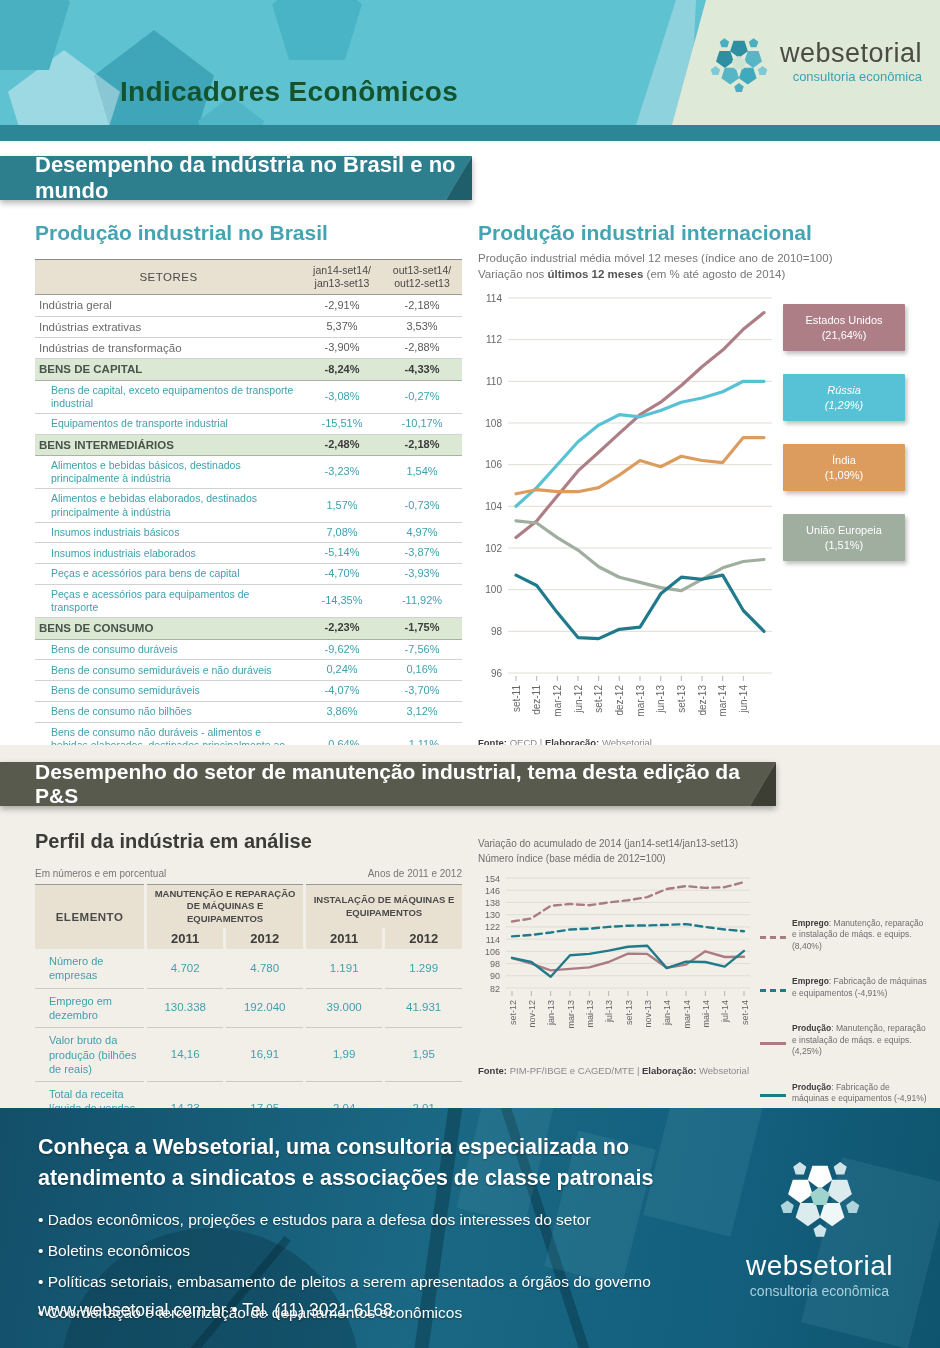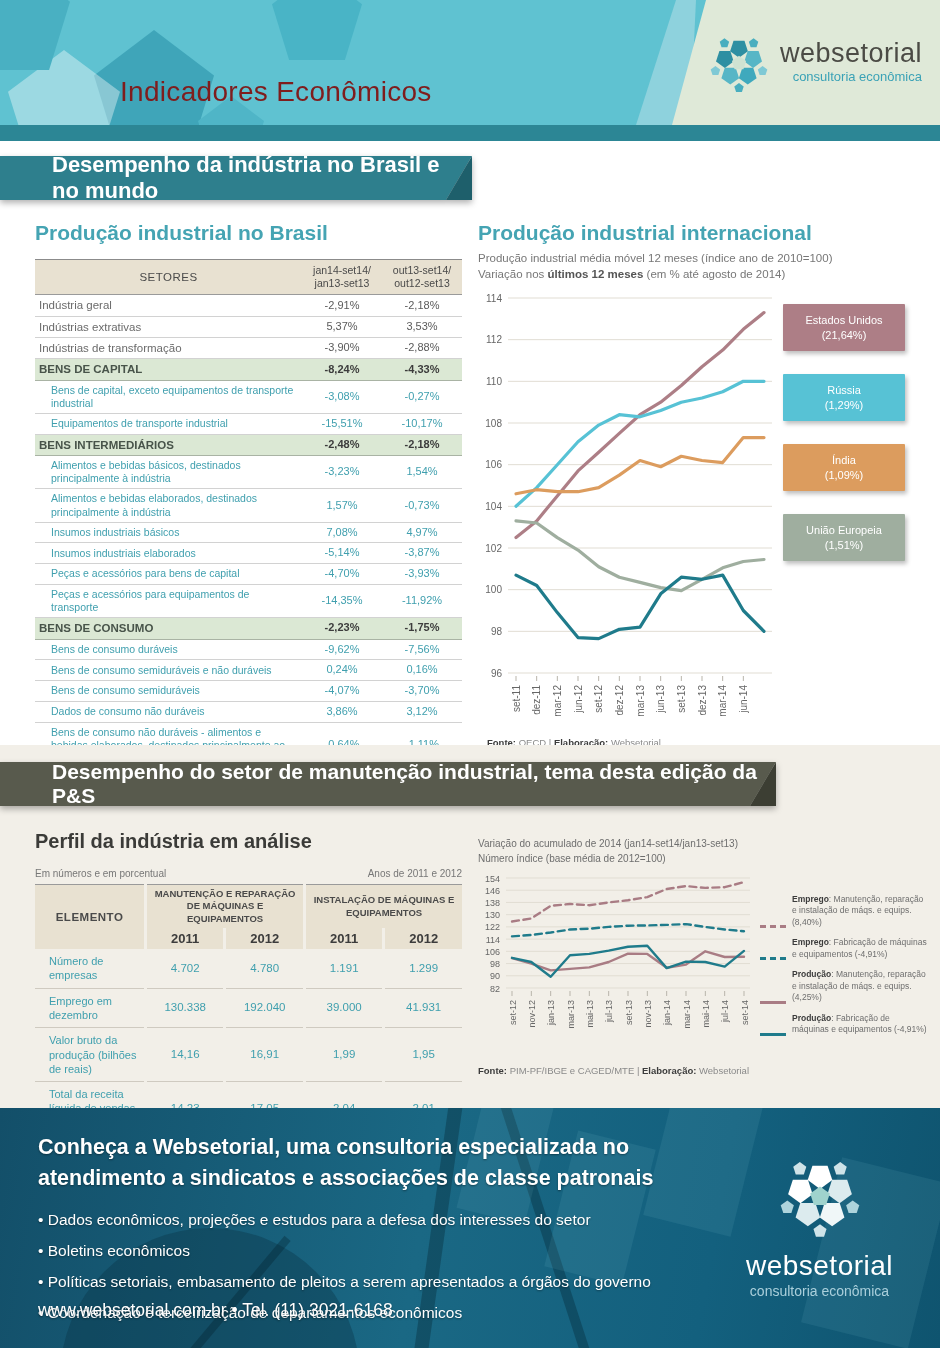--- a/index.html
+++ b/index.html
@@ -2,31 +2,31 @@
 <html><head>
 <meta charset="utf-8">
 <style>
   html,body{margin:0;padding:0;}
   body{font-family:"Liberation Sans",sans-serif;background:#888;}
   .page{position:relative;width:940px;height:1348px;margin:0 auto;background:#ffffff;overflow:hidden;}
 
   
   .header{position:absolute;left:0;top:0;width:940px;height:141px;background:#5fc2d1;overflow:hidden;}
   .pent{position:absolute;clip-path:polygon(50% 0%,100% 38%,81% 100%,19% 100%,0% 38%);}
-  .hdr-title{position:absolute;left:120px;top:76px;color:#7f1d1d;font-size:28px;font-weight:normal;letter-spacing:.3px;}
+  .hdr-title{position:absolute;left:120px;top:76px;color:#14532d;font-size:28px;font-weight:bold;letter-spacing:.3px;}
   .logo-stripe{position:absolute;right:244px;top:0;width:60px;height:125px;background:#8ed2dd;clip-path:polygon(40px 0,100% 0,calc(100% - 6px) 100%,0 100%);}
   .logo-panel{position:absolute;right:0;top:0;width:268px;height:125px;background:#dfe9d8;clip-path:polygon(34px 0,100% 0,100% 100%,0 100%);}
   .logo-inner{position:absolute;right:18px;top:28px;display:flex;align-items:center;gap:10px;}
   .brand-main{font-size:27px;color:#4b4b45;letter-spacing:.5px;line-height:1;}
   .brand-sub{font-size:13px;color:#3aa2b6;text-align:right;margin-top:2px;}
   .hdr-bar{position:absolute;left:0;top:125px;width:940px;height:16px;background:#2c8695;}
 
   
   .ribbon-wrap{position:absolute;filter:drop-shadow(0 3px 3px rgba(0,0,0,.3));}
-  .ribbon-band{position:relative;height:44px;display:flex;align-items:center;padding-left:52px;box-sizing:border-box;color:#fff;font-weight:bold;clip-path:polygon(0 0,100% 0,calc(100% - 26px) 100%,0 100%);}
+  .ribbon-band{position:relative;height:44px;display:flex;align-items:center;padding-left:35px;box-sizing:border-box;color:#fff;font-weight:bold;clip-path:polygon(0 0,100% 0,calc(100% - 26px) 100%,0 100%);}
   .ribbon-fold{position:absolute;right:0;top:0;width:26px;height:44px;clip-path:polygon(100% 0,100% 100%,0 100%);}
   .ribbon1 .ribbon-band{background:#2e7f8d;font-size:22px;}
   .ribbon1 .ribbon-fold{background:#1e5f6b;}
   .ribbon2 .ribbon-band{background:#585a4d;font-size:21px;}
   .ribbon2 .ribbon-fold{background:#3c3e33;}
 
   
   .sec1-left{position:absolute;left:35px;top:221px;width:427px;}
   .teal-heading{color:#45a4b3;font-size:21px;font-weight:bold;}
   table.t1{border-collapse:collapse;width:427px;margin-top:14px;border-top:1px solid #8b8b8b;}
@@ -44,41 +44,41 @@
   .t1 tr.r-sub td.val{color:#3f9fae;}
   .fonte{font-size:9.5px;color:#8a8a8a;margin-top:9px;}
   .fonte b{color:#3c3c3c;}
 
   .sec1-right{position:absolute;left:478px;top:221px;width:427px;}
   .chart-sub{font-size:11.5px;color:#777;line-height:1.35;margin-top:6px;}
   .chart1-wrap{position:relative;width:427px;height:460px;margin-top:4px;}
   svg text.tick{font-family:"Liberation Sans",sans-serif;fill:#666;}
   .legend1{position:absolute;left:305px;top:18px;width:122px;}
   .lg1-box{height:47px;margin-bottom:23px;border-radius:1px;display:flex;flex-direction:column;align-items:center;justify-content:center;color:#fff;font-size:11px;line-height:1.35;box-shadow:2px 3px 4px rgba(0,0,0,.25);}
-  .chart1-fonte{position:absolute;left:9px;top:442px;}
+  .chart1-fonte{position:absolute;left:0;top:442px;}
 
   
   .sec2{position:absolute;left:0;top:745px;width:940px;height:363px;background:#f2efe8;}
   .sec2-left{position:absolute;left:35px;top:85px;width:427px;}
   .dark-heading{color:#3b3b38;font-size:20px;font-weight:bold;}
   .notes{display:flex;justify-content:space-between;font-size:10px;color:#777;margin-top:15px;}
   table.t2{border-collapse:collapse;width:427px;margin-top:5px;border-top:1px solid #9a9a9a;}
   .t2 th{background:#e8e1d1;color:#4a4a4a;padding:3px 2px;}
   .t2 th.elem{font-size:11.5px;letter-spacing:.5px;width:150px;}
   .t2 th.grp{font-size:9.5px;line-height:1.3;font-weight:bold;}
   .t2 th.yr{font-size:13px;font-weight:bold;color:#3c3c3c;width:68px;padding:3px 15px;}
   .t2 td{border-bottom:1px solid #cfcac0;padding:5px 3px;line-height:1.3;}
   .t2 td.lbl{color:#3f9fae;font-size:11px;padding-left:14px;}
   .t2 td.val{color:#3f9fae;font-size:11.5px;text-align:center;}
   .t2 th.gap,.t2 td.gap{border-left:3px solid #f2efe8;}
   .sec2-right{position:absolute;left:478px;top:85px;width:450px;}
   .chart-sub2{font-size:10px;color:#6e6e6e;line-height:1.45;margin-top:7px;}
   .chart2-wrap{position:relative;width:450px;height:180px;margin-top:4px;}
   .legend2{position:absolute;left:282px;top:24px;width:168px;}
-  .lg2-item{display:flex;align-items:flex-end;margin-bottom:9px;}
+  .lg2-item{display:flex;align-items:center;margin-bottom:9px;margin-top:24px;}
   .lg2-line{flex:0 0 26px;height:0;border-top-width:3px;margin-top:5px;margin-right:6px;}
   .lg2-txt{font-size:8.5px;color:#6e6e6e;line-height:1.35;}
   .lg2-txt b{color:#3c3c3c;}
   .chart2-fonte{position:absolute;left:0;top:177px;margin-top:18px;}
 
   
   .footer{position:absolute;left:0;top:1108px;width:940px;height:240px;background:linear-gradient(100deg,#134f69 0%,#1a6884 45%,#13607e 75%,#0f546f 100%);overflow:hidden;color:#fff;}
   .fx{position:absolute;background:rgba(160,225,235,.09);}
   .fxd{position:absolute;background:rgba(0,25,35,.30);}
   .ftr-heading{position:absolute;left:38px;top:24px;width:650px;font-size:21.5px;font-weight:bold;line-height:1.45;text-shadow:0 1px 2px rgba(0,0,0,.4);}
@@ -227,21 +227,21 @@
             <td class="lbl">Bens de consumo semiduráveis e não duráveis</td>
             <td class="val">0,24%</td>
             <td class="val">0,16%</td>
           </tr>
           <tr class="r-sub">
             <td class="lbl">Bens de consumo semiduráveis</td>
             <td class="val">-4,07%</td>
             <td class="val">-3,70%</td>
           </tr>
           <tr class="r-sub">
-            <td class="lbl">Dados de consumo não duráveis</td>
+            <td class="lbl">Bens de consumo não bilhões</td>
             <td class="val">3,86%</td>
             <td class="val">3,12%</td>
           </tr>
           <tr class="r-sub">
             <td class="lbl">Bens de consumo não duráveis - alimentos e bebidas elaborados, destinados principalmente ao consumo doméstico</td>
             <td class="val">-0,64%</td>
             <td class="val">-1,11%</td>
           </tr>
         </tbody>
     </table>
@@ -306,21 +306,21 @@
             <polyline points="38.0,220.3 58.7,201.6 79.3,178.7 100.0,155.8 120.7,139.1 141.3,128.7 162.0,130.8 182.7,124.5 203.3,116.2 224.0,112.0 244.7,105.8 265.3,95.3 286.0,95.3" fill="none" stroke="#57c2d5" stroke-width="3.2" stroke-linejoin="round" stroke-linecap="round"></polyline>
             <polyline points="38.0,207.8 58.7,203.7 79.3,205.7 100.0,205.7 120.7,201.6 141.3,189.1 162.0,174.5 182.7,180.7 203.3,170.3 224.0,174.5 244.7,176.6 265.3,151.6 286.0,151.6" fill="none" stroke="#dc9c5e" stroke-width="3.2" stroke-linejoin="round" stroke-linecap="round"></polyline>
             <polyline points="38.0,234.9 58.7,237.0 79.3,251.6 100.0,264.1 120.7,280.8 141.3,291.2 162.0,296.4 182.7,301.6 203.3,304.7 224.0,293.3 244.7,281.8 265.3,275.5 286.0,273.5" fill="none" stroke="#9fae9f" stroke-width="3.2" stroke-linejoin="round" stroke-linecap="round"></polyline>
             <polyline points="38.0,289.1 58.7,299.5 79.3,326.6 100.0,351.6 120.7,352.6 141.3,343.3 162.0,341.2 182.7,307.8 203.3,291.2 224.0,293.3 244.7,289.1 265.3,324.5 286.0,345.3" fill="none" stroke="#1f7b8b" stroke-width="3.2" stroke-linejoin="round" stroke-linecap="round"></polyline>
           </svg></div>
       <div class="legend1" id="legend1">
           <div class="lg1-box" style="background: rgb(173, 126, 134);">
             <div>Estados Unidos</div>
             <div>(21,64%)</div>
           </div>
-          <div class="lg1-box" style="background: rgb(87, 194, 213);">
+          <div class="lg1-box" style="background: rgb(87, 194, 213); font-style: italic;">
             <div>Rússia</div>
             <div>(1,29%)</div>
           </div>
           <div class="lg1-box" style="background: rgb(220, 156, 94);">
             <div>Índia</div>
             <div>(1,09%)</div>
           </div>
           <div class="lg1-box" style="background: rgb(159, 174, 159);">
             <div>União Europeia</div>
             <div>(1,51%)</div>

